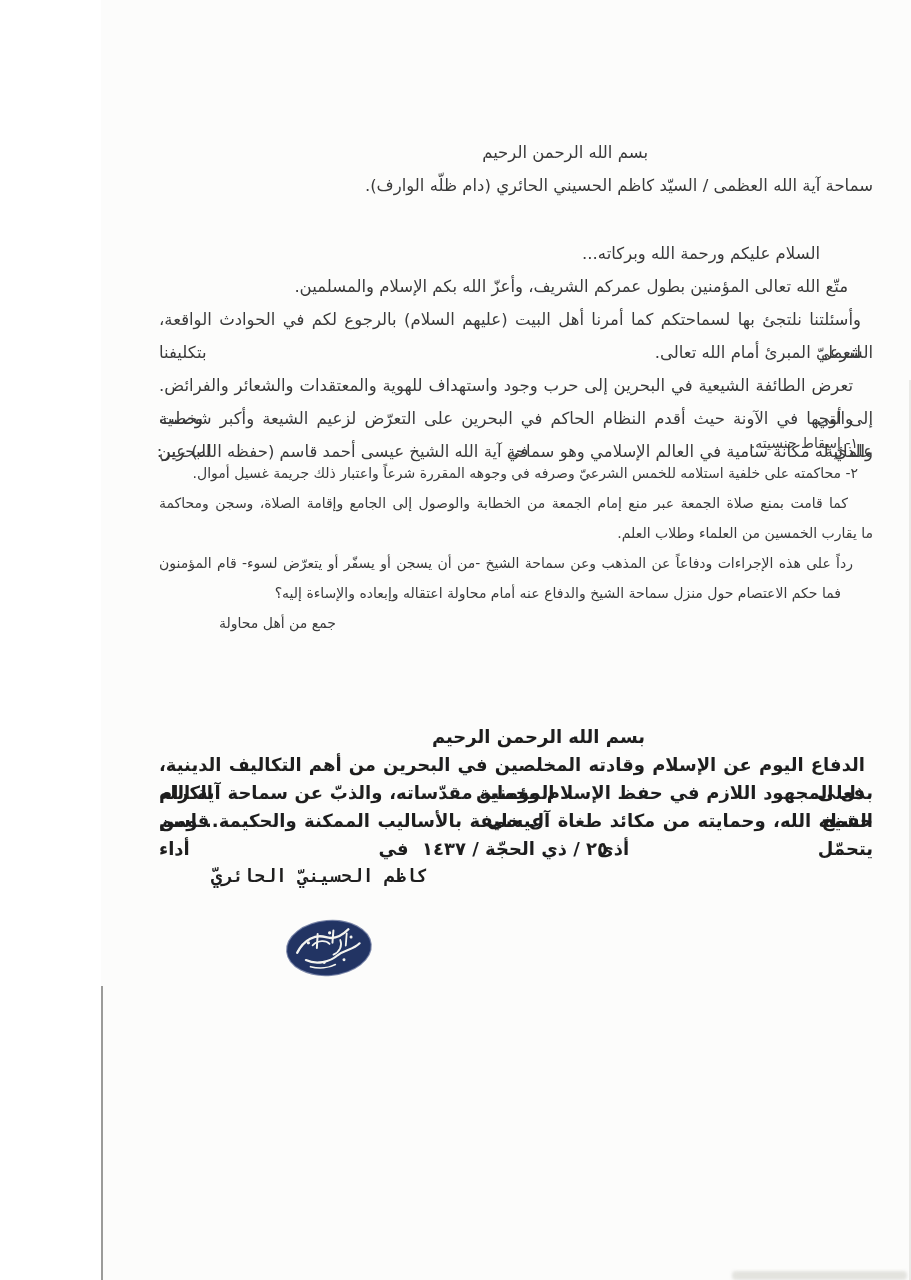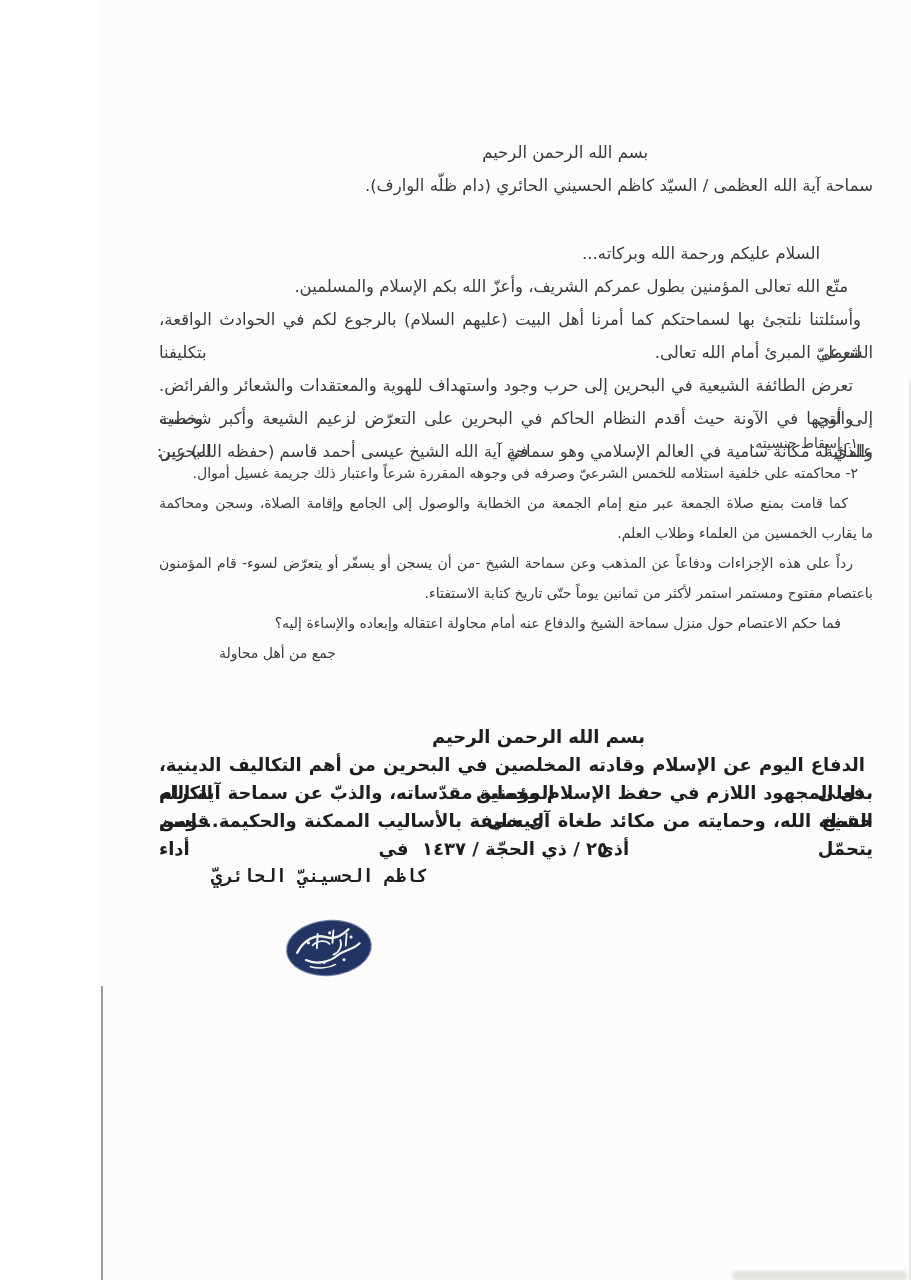--- a/index.html
+++ b/index.html
@@ -44,21 +44,20 @@
     <div class="ln j">إلى أوجها في الآونة حيث أقدم النظام الحاكم في البحرين على التعرّض لزعيم الشيعة وأكبر شخصية علمائية في البحرين</div>
     <div class="ln">والذي له مكانة سامية في العالم الإسلامي وهو سماحة آية الله الشيخ عيسى أحمد قاسم (حفظه الله) عبر:</div>
   </section>
 
   <section class="col qb" style="top:428px;">
     <div class="ln" style="padding-right:15px;">١- إسقاط جنسيته.</div>
     <div class="ln" style="padding-right:15px;">٢- محاكمته على خلفية استلامه للخمس الشرعيّ وصرفه في وجوهه المقررة شرعاً واعتبار ذلك جريمة غسيل أموال.</div>
     <div class="ln j" style="padding-right:25px;">كما قامت بمنع صلاة الجمعة عبر منع إمام الجمعة من الخطابة والوصول إلى الجامع وإقامة الصلاة، وسجن ومحاكمة</div>
     <div class="ln">ما يقارب الخمسين من العلماء وطلاب العلم.</div>
     <div class="ln j" style="padding-right:20px;">رداً على هذه الإجراءات ودفاعاً عن المذهب وعن سماحة الشيخ -من أن يسجن أو يسفّر أو يتعرّض لسوء- قام المؤمنون</div>
-    <div class="ln">باعتصام مفتوح ومستمر استمر لأكثر من ثمانين يوماً حتّى تاريخ كتابة الاستفتاء.</div>
     <div class="ln" style="padding-right:32px;">فما حكم الاعتصام حول منزل سماحة الشيخ والدفاع عنه أمام محاولة اعتقاله وإبعاده والإساءة إليه؟</div>
     <div class="ln left" style="padding-left:60px;">جمع من أهل محاولة</div>
   </section>
 
   <section class="col ans" style="top:723px;">
     <div class="ln" style="padding-right:228px;">بسم الله الرحمن الرحيم</div>
     <div class="ln j" style="padding-right:8px;">الدفاع اليوم عن الإسلام وقادته المخلصين في البحرين من أهم التكاليف الدينية، فعلى المؤمنين الكرام</div>
     <div class="ln j">بذل المجهود اللازم في حفظ الإسلام وحماية مقدّساته، والذبّ عن سماحة آية الله الشيخ عيسى قاسم</div>
     <div class="ln j">حفظه الله، وحمايته من مكائد طغاة آل خليفة بالأساليب الممكنة والحكيمة.. ومن يتحمّل أذىً في أداء</div>
     <div class="ln" style="padding-right:265px;">٢٥ / ذي الحجّة / ١٤٣٧</div>

